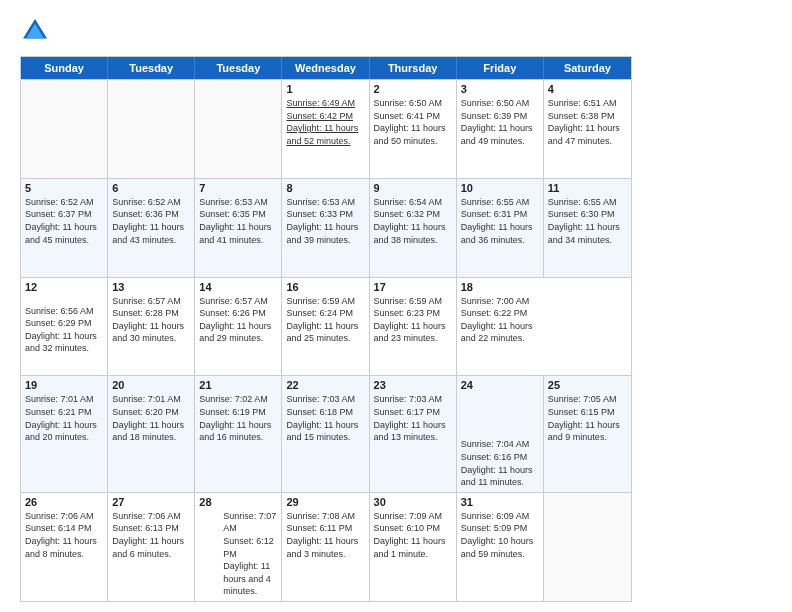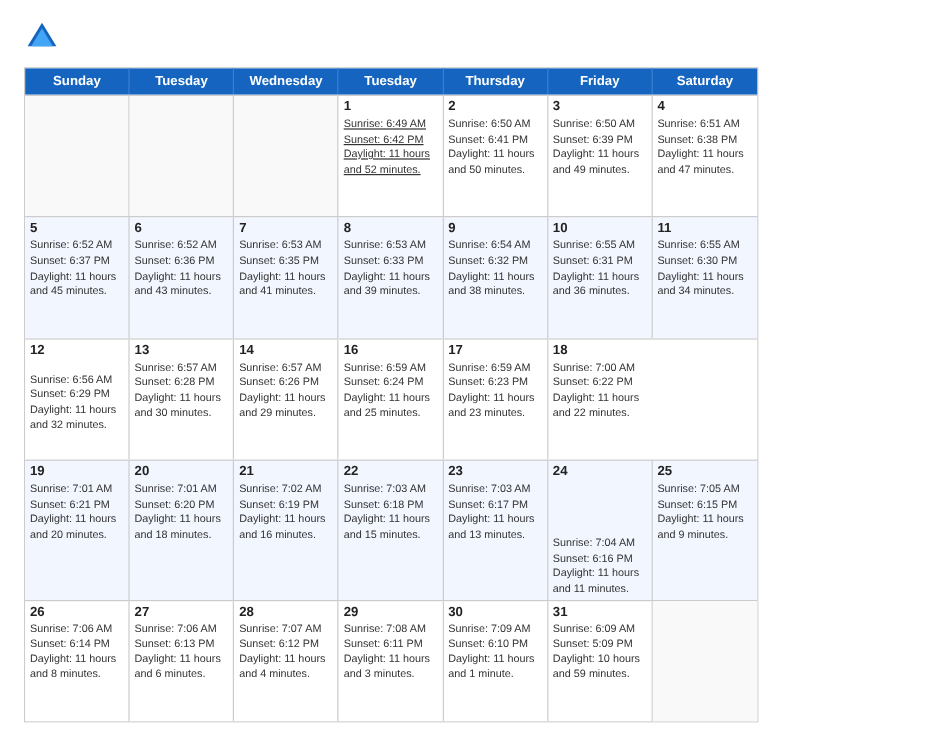--- a/index.html
+++ b/index.html
@@ -127,22 +127,22 @@
     <div class="title-block">
       <div class="month-title"></div>
       <div class="location"></div>
     </div>
   </div>
 
   <div class="calendar">
     <div class="cal-header">
       <div class="cal-header-cell">Sunday</div>
       <div class="cal-header-cell">Tuesday</div>
+      <div class="cal-header-cell">Tuesday</div>
       <div class="cal-header-cell">Wednesday</div>
-      <div class="cal-header-cell">Tuesday</div>
       <div class="cal-header-cell">Thursday</div>
       <div class="cal-header-cell">Friday</div>
       <div class="cal-header-cell">Saturday</div>
     </div>
     <div class="cal-body" id="cal-body">
     <div class="cal-row row-odd">
           <div class="cal-cell empty"></div>
           <div class="cal-cell empty"></div>
           <div class="cal-cell empty"></div>
           <div class="cal-cell">
@@ -304,21 +304,21 @@
 Daylight: 11 hours and 8 minutes.</div>
           </div>
           <div class="cal-cell">
             <div class="day-number">27</div>
             <div class="cell-text" style="white-space: pre-line;">Sunrise: 7:06 AM
 Sunset: 6:13 PM
 Daylight: 11 hours and 6 minutes.</div>
           </div>
           <div class="cal-cell">
             <div class="day-number">28</div>
-            <div class="cell-text" style="white-space: pre-line;">Sunrise: 7:07 AM
+            <div class="cell-text" style="white-space: pre-line; margin-left: 24px;">Sunrise: 7:07 AM
 Sunset: 6:12 PM
 Daylight: 11 hours and 4 minutes.</div>
           </div>
           <div class="cal-cell">
             <div class="day-number">29</div>
             <div class="cell-text" style="white-space: pre-line;">Sunrise: 7:08 AM
 Sunset: 6:11 PM
 Daylight: 11 hours and 3 minutes.</div>
           </div>
           <div class="cal-cell">

